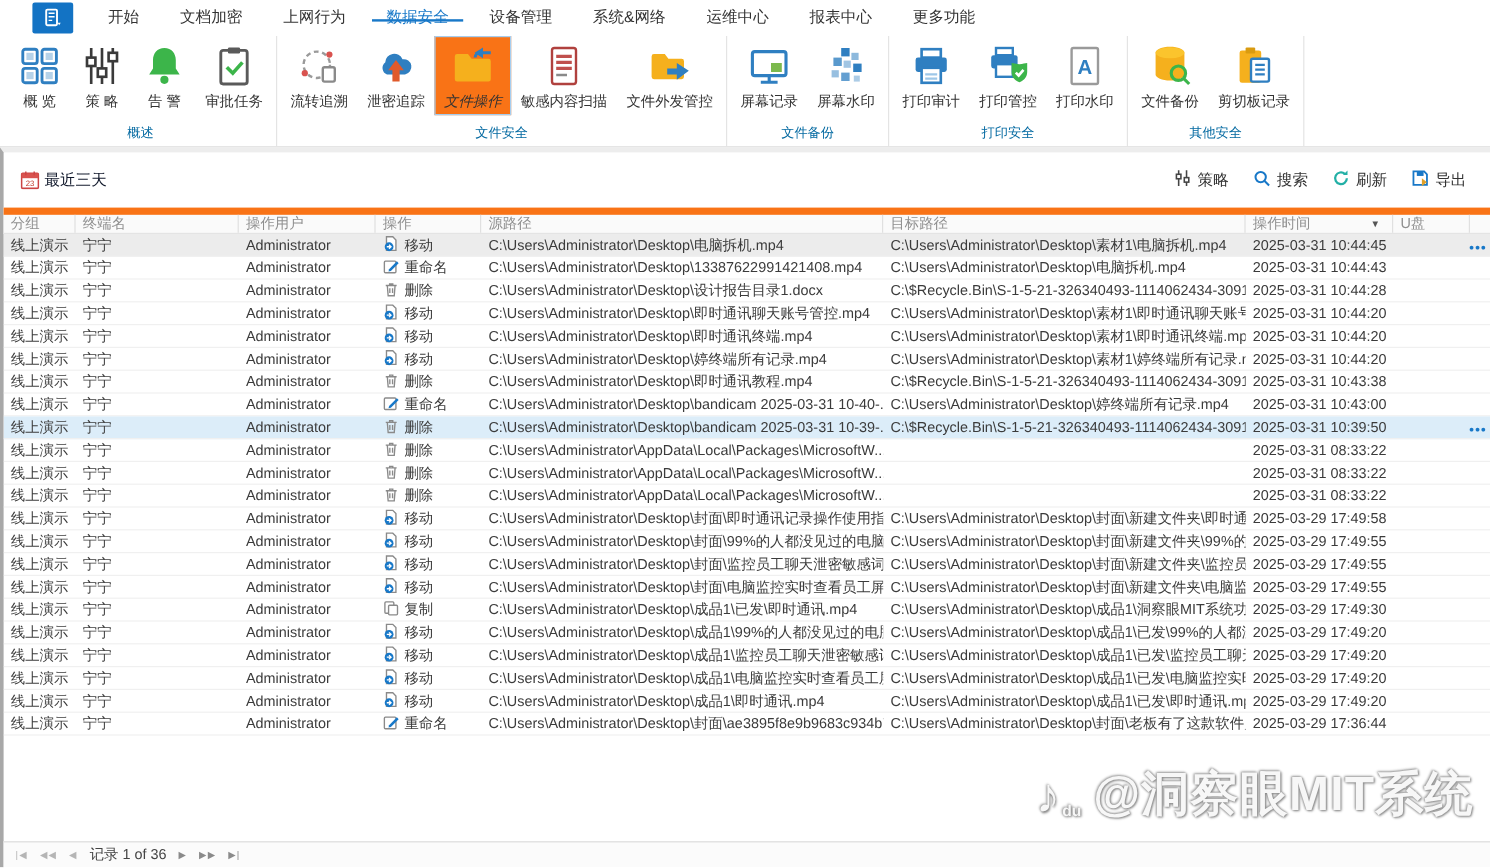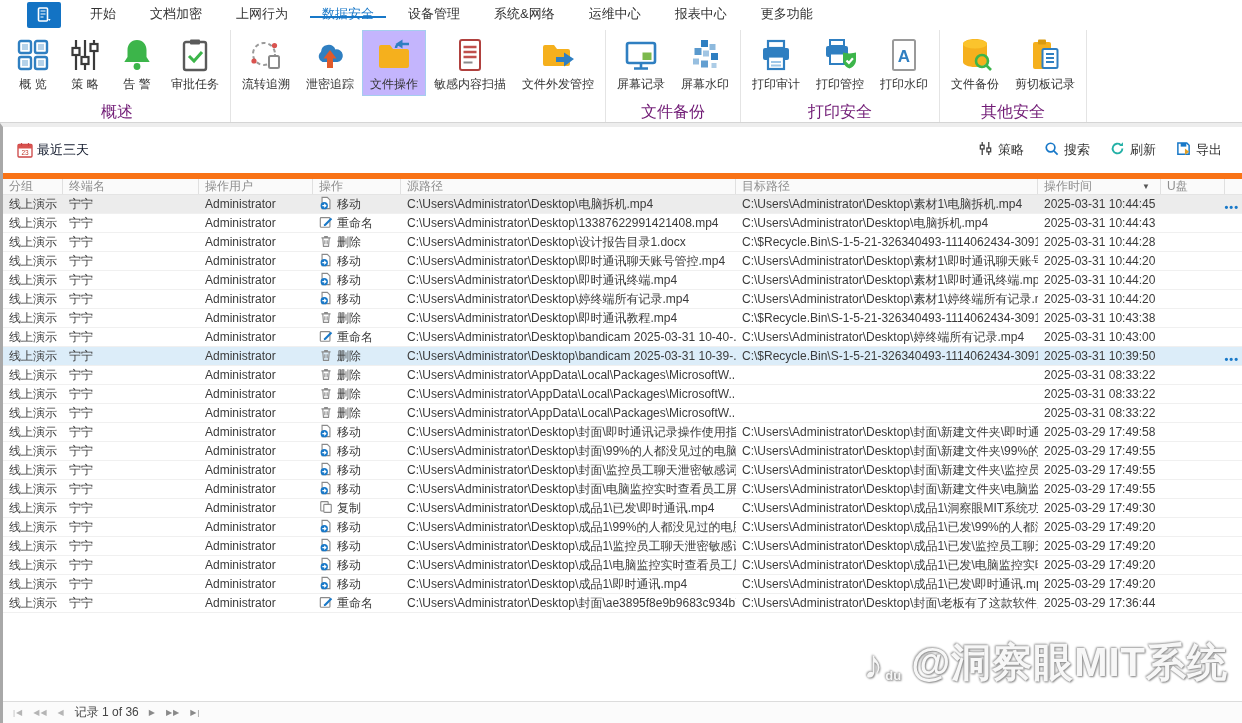--- a/index.html
+++ b/index.html
@@ -12,24 +12,24 @@
           display:flex;align-items:center;justify-content:center;cursor:pointer;}
   .menu-items{display:flex;margin-left:12px;}
   .menu-item{display:flex;align-items:center;padding:0 12px;margin:12px 5px;font-size:13px;color:#333;
              cursor:pointer;border-bottom:2px solid transparent;box-sizing:border-box;}
   .menu-item.active{color:#1878c8;border-bottom-color:#1878c8;}
 
   
   .ribbon{display:flex;height:92px;border-bottom:1px solid #d5d5d5;background:#fff;padding-left:4px;}
   .rgroup{display:flex;flex-direction:column;border-right:1px solid #e4e4e4;padding:0 3px;}
   .rgroup-items{display:flex;flex:1;align-items:flex-start;}
-  .rgroup-label{text-align:center;font-size:16px;color:#701a75;height:18px;line-height:15px;}
+  .rgroup-label{text-align:center;font-size:11px;color:#0369a1;height:18px;line-height:15px;}
   .ritem{display:flex;flex-direction:column;align-items:center;padding:6px 7px 2px;min-width:46px;
          cursor:pointer;border:1px solid transparent;box-sizing:border-box;}
-  .ritem.selected{background:#c4b5fd;border-color:#a5cdef;}
+  .ritem.selected{background:#f97316;border-color:#a5cdef;font-style:italic;}
   .ricon{width:36px;height:36px;}
   .ricon svg{width:36px;height:36px;display:block;}
   .rlabel{font-size:12px;color:#333;margin-top:3px;white-space:nowrap;}
 
   
   .content{height:596px;border-top:4px solid #ededed;border-left:3px solid #a8a8a8;background:#fff;
            display:flex;flex-direction:column;box-sizing:content-box;}
   .filter-bar{height:46px;display:flex;align-items:center;padding:0 14px;}
   .date-filter{display:flex;align-items:center;gap:4px;font-size:13px;color:#0f172a;cursor:pointer;}
   .date-filter svg{width:16px;height:16px;}
@@ -204,20 +204,21 @@
           <div class="ritem">
             <span class="ricon">
               <svg viewBox="0 0 36 36">
                 <path fill="#f5b01d" d="M3 10a2 2 0 0 1 2-2h9l3 4h11a2 2 0 0 1 2 2v13a2 2 0 0 1-2 2H5a2 2 0 0 1-2-2z"></path>
                 <path fill="#2f7fc1" d="M24 15.5v4.5h-8v5h8v4.5L34 22z"></path>
               </svg>
             </span>
             <span class="rlabel">文件外发管控</span>
           </div>
         </div>
+        <div class="rgroup-label">文件安全</div>
       </div>
       <div class="rgroup">
         <div class="rgroup-items">
           <div class="ritem">
             <span class="ricon">
               <svg viewBox="0 0 36 36">
                 <rect x="4" y="6" width="28" height="20" rx="2" fill="#fff" stroke="#2f7fc1" stroke-width="2.6"></rect>
                 <path stroke="#2f7fc1" stroke-width="2.6" d="M18 26v5M11 31.5h14"></path>
                 <rect x="19.5" y="15.5" width="9" height="7.5" fill="#7cb94d"></rect>
               </svg>

